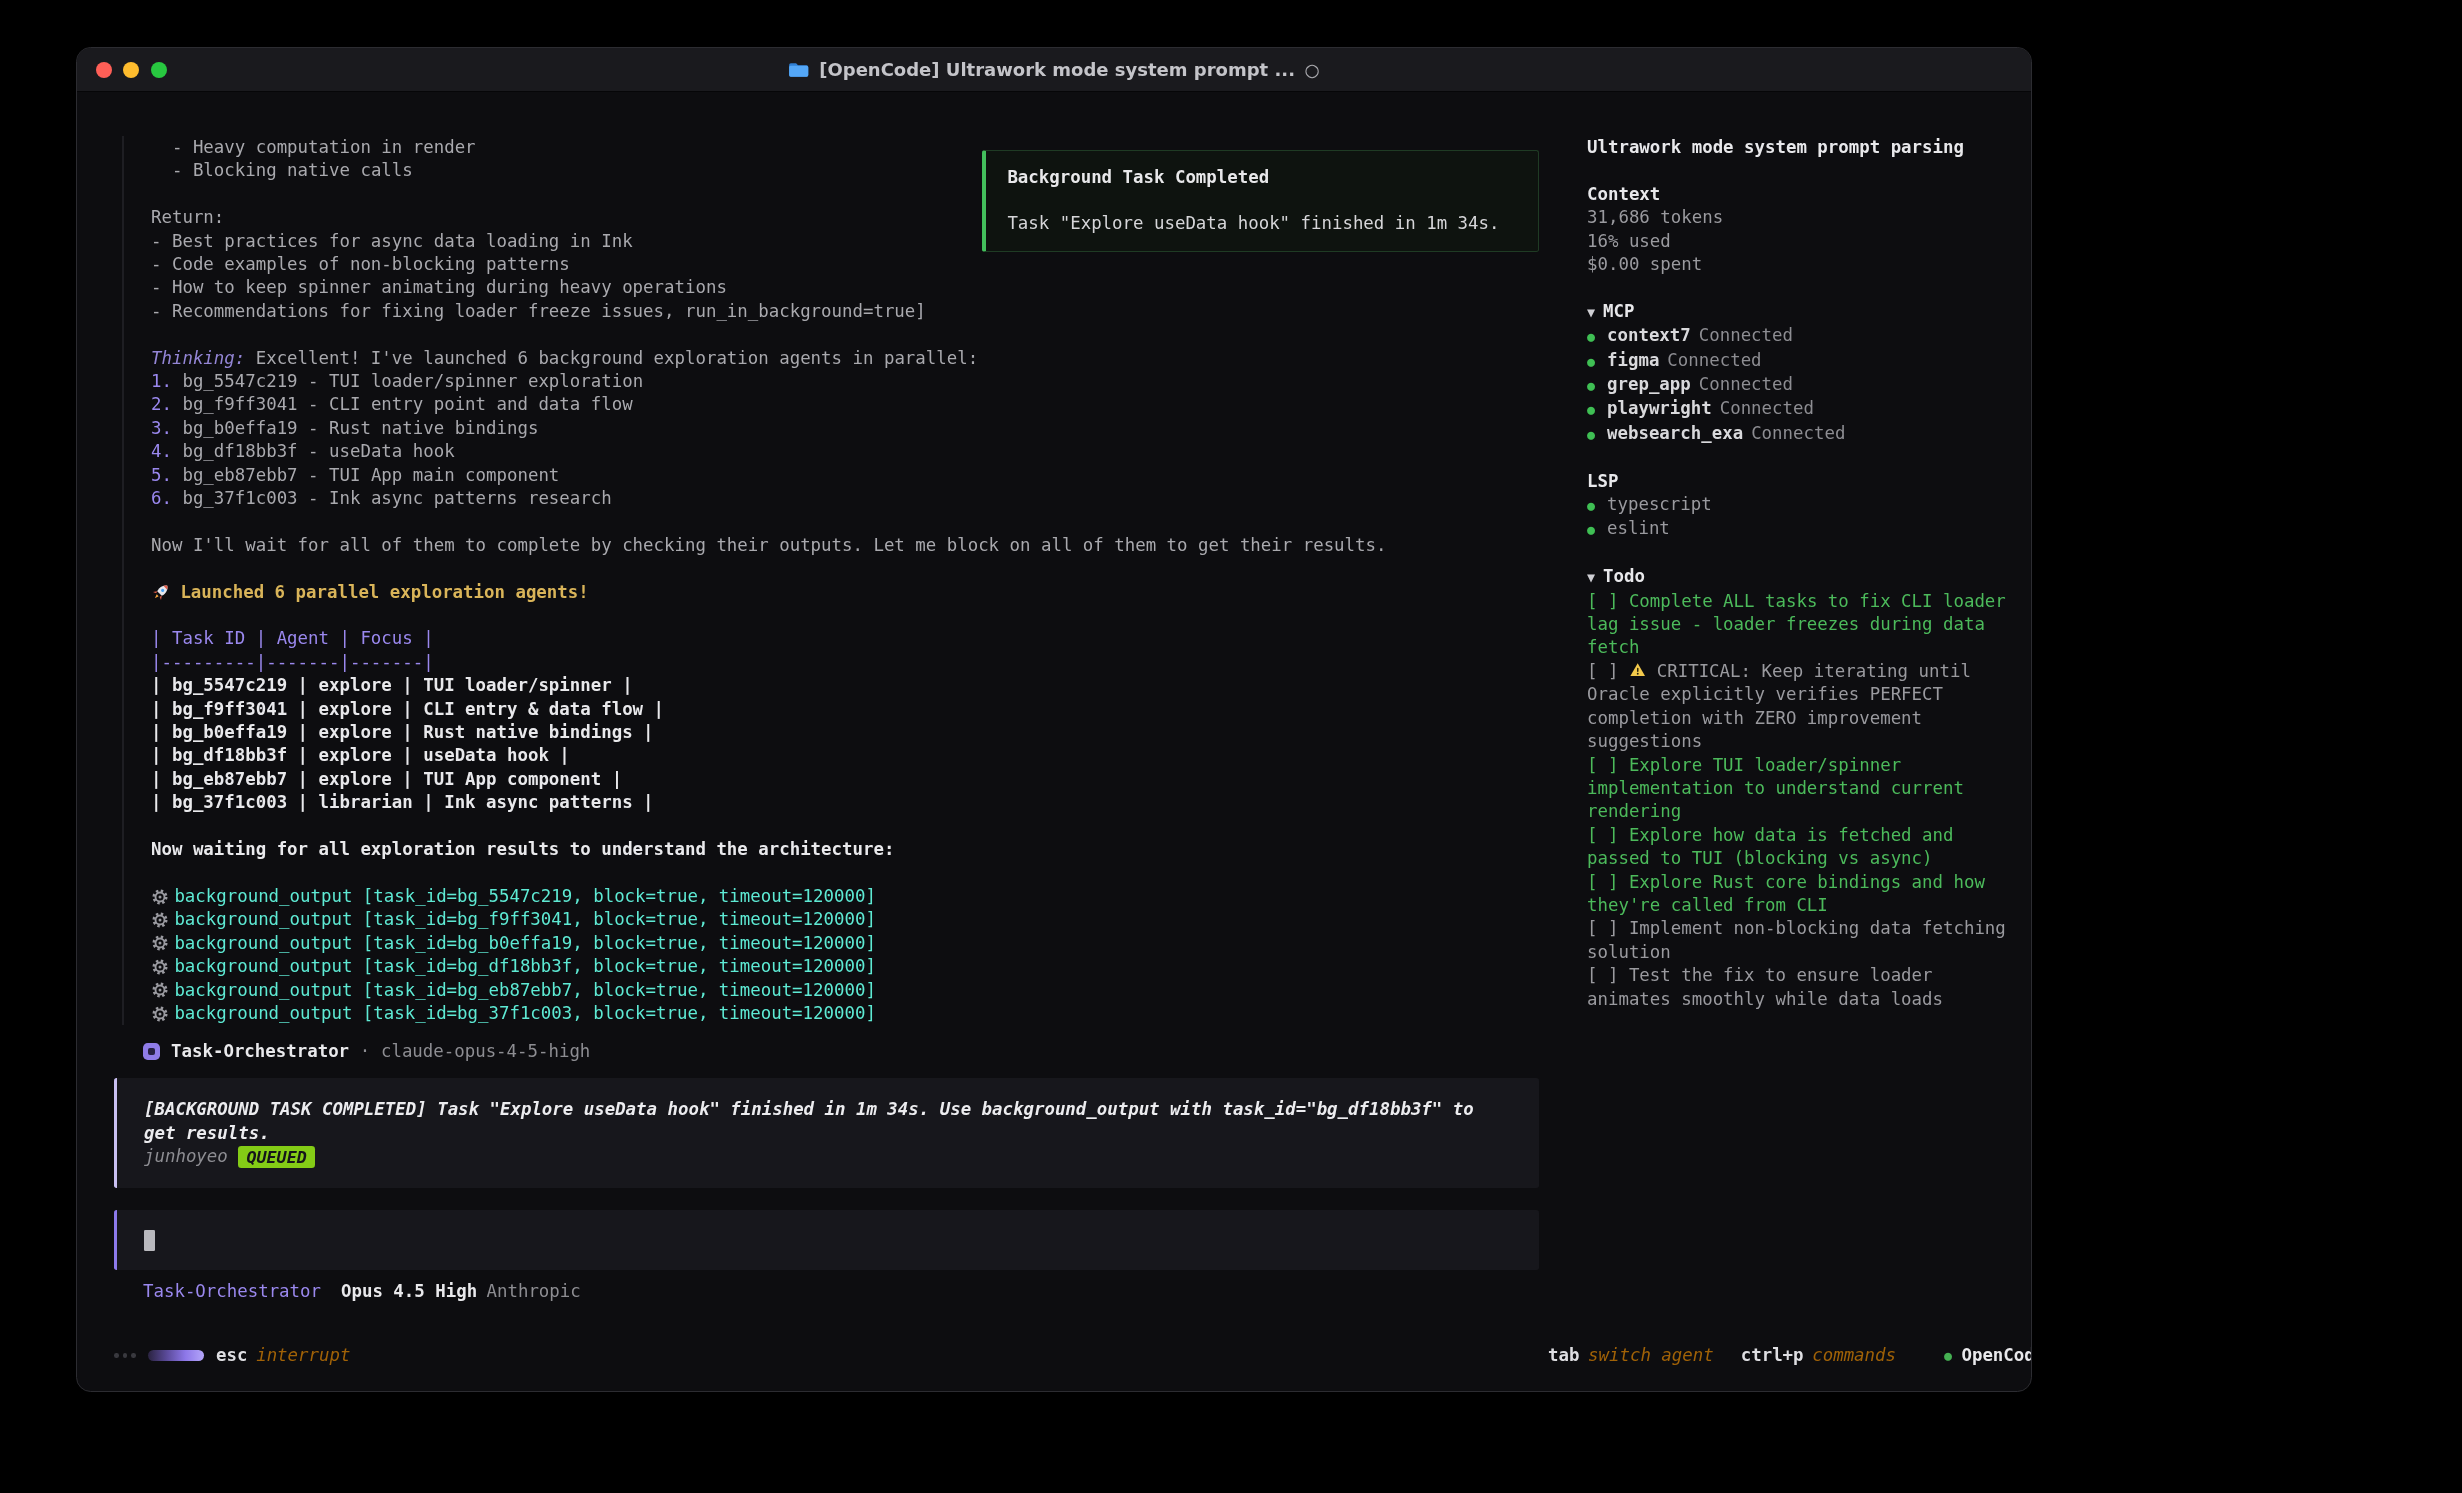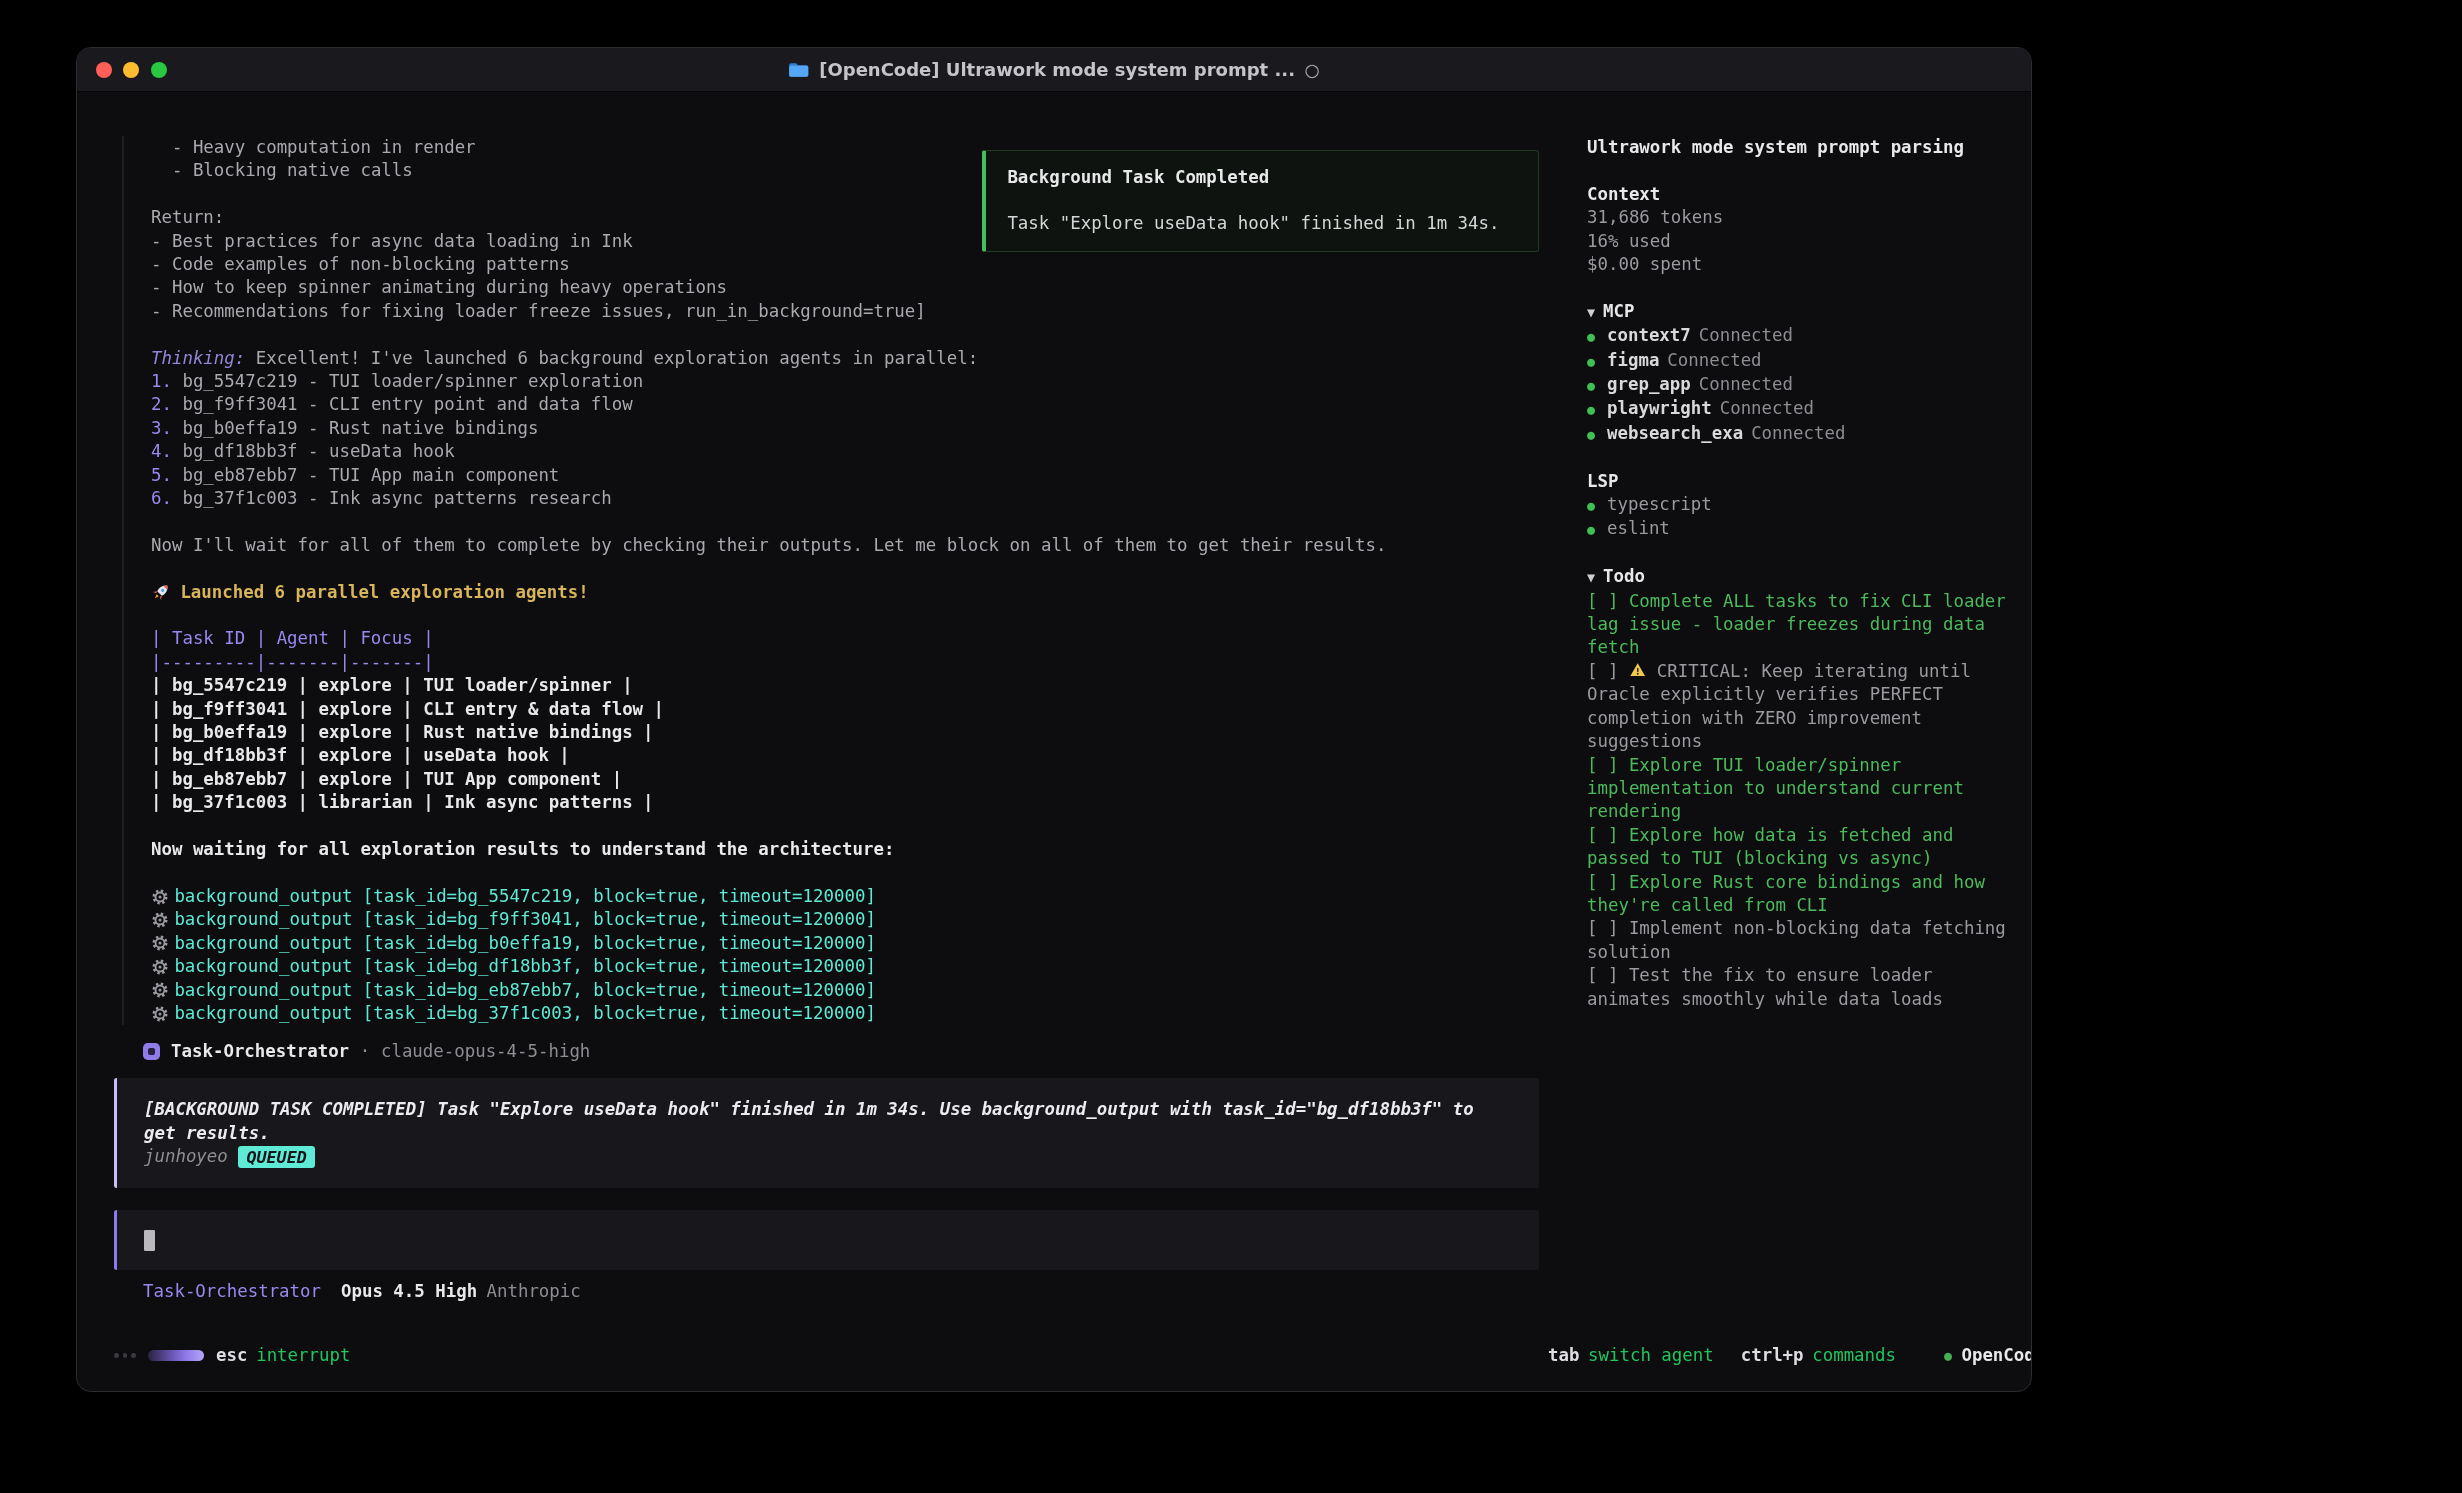--- a/index.html
+++ b/index.html
@@ -53,21 +53,21 @@
   .agent-icon .inner { position:absolute; inset:5.4px; background:#262043; border-radius:2px; }
   .agent-name { color:#e9e9ec; font-weight:bold; }
   .agent-sep, .agent-model { color:#8d8d92; }
 
   
   .panel { background:#17171c; border-radius:2.7px; margin-top:14.7px; padding:20px 27px; font-size:17.4px; line-height:23.4px; }
   .panel.completed { border-left:3.3px solid #c9c0f2;font-style:italic; }
   .panel.editor { border-left:3.3px solid #8d7aec; margin-top:22px; height:60px; padding:19.4px 27px; }
   .completed-msg { color:#ececef; font-weight:bold; white-space:pre-wrap; }
   .completed-meta { display:flex; align-items:center; gap:10.7px; color:#8d8d92; }
-  .badge { background:#5eead4; color:#15151a; font-weight:bold; padding:0 8px; border-radius:3.3px; font-size:16.7px; line-height:22px; display:inline-block; }
+  .badge { background:#84cc16; color:#15151a; font-weight:bold; padding:0 8px; border-radius:3.3px; font-size:16.7px; line-height:22px; display:inline-block; }
   .cursor { width:11.4px; height:21.4px; background:#b9b9be; border-radius:1.3px; }
 
   .model-line { margin:9.4px 0 0 29px; display:flex; align-items:center; font-size:17.4px; line-height:23.4px; }
   .model-line .agent { color:#9a88ee; }
   .model-line .model { color:#e9e9ec; font-weight:bold; margin-left:20px; }
   .model-line .provider { color:#8d8d92; margin-left:9.4px; }
 
   
   .toast {
     position:absolute; top:58px; right:24px; width:557px;
@@ -95,21 +95,21 @@
   .warn-svg { width:17.4px; height:16px; display:inline-block; vertical-align:-1.3px; }
 
   
   .statusbar { flex:0 0 87px; display:flex; padding-top:16px; font-size:17.4px; line-height:23.4px; }
   .sb-main { flex:0 0 1843px; width:1843px; display:flex; justify-content:space-between; padding:0 24px 0 37px; }
   .sb-left, .sb-right, .hint { display:flex; align-items:center; }
   .sb-left { gap:12px; }
   .sb-right { gap:27px; }
   .hint { gap:8.7px; }
   .key { color:#dedee2; font-weight:bold; }
-  .hlabel { color:#22c55e; }
+  .hlabel { color:#a16207;font-style:italic; }
   .dots { display:flex; gap:4px; align-items:center; }
   .pdot { width:4.7px; height:4.7px; border-radius:50%; background:#39393f; }
   .pbar { width:56px; height:10.7px; border-radius:5.4px; background:linear-gradient(90deg,#2a2340,#5a4a99,#8d77e8,#b4a6fa); }
   .sb-side { flex:0 0 468px; padding-left:24px; display:flex; align-items:center; }
   .sb-side .appdot::before { content:"●"; }
   .sb-side .appdot { color:#45b052; font-size:13.4px; margin-right:9.4px; }
   .sb-side .app { color:#e9e9ec; font-weight:bold; }
   .sb-side .ver { color:#7dd3fc; margin-left:8px; }
 
   .folder-svg { width:21.4px; height:17.4px; }

